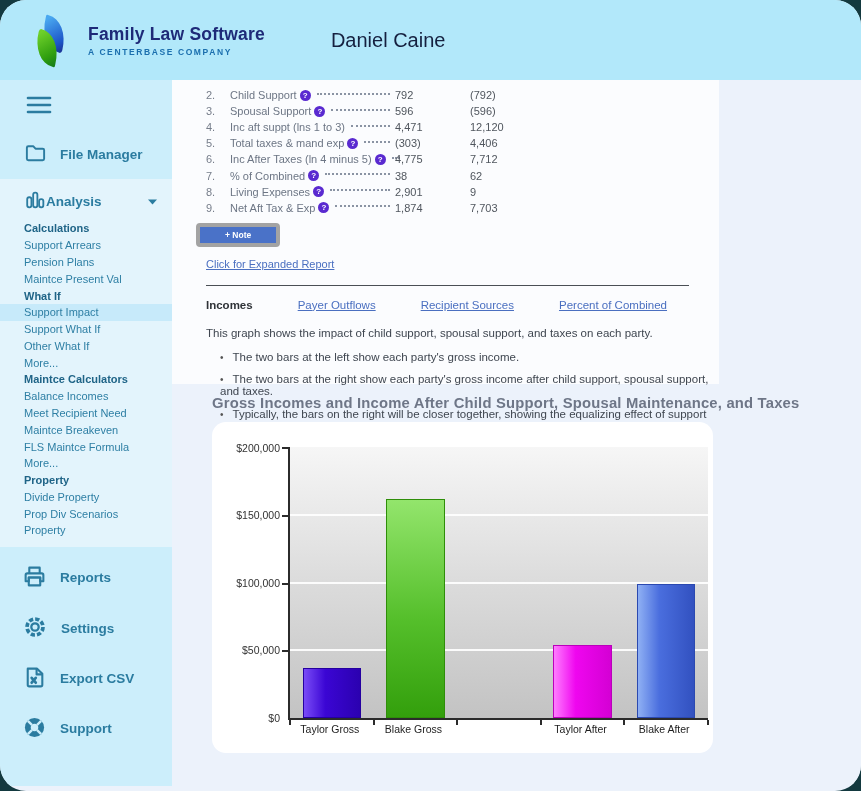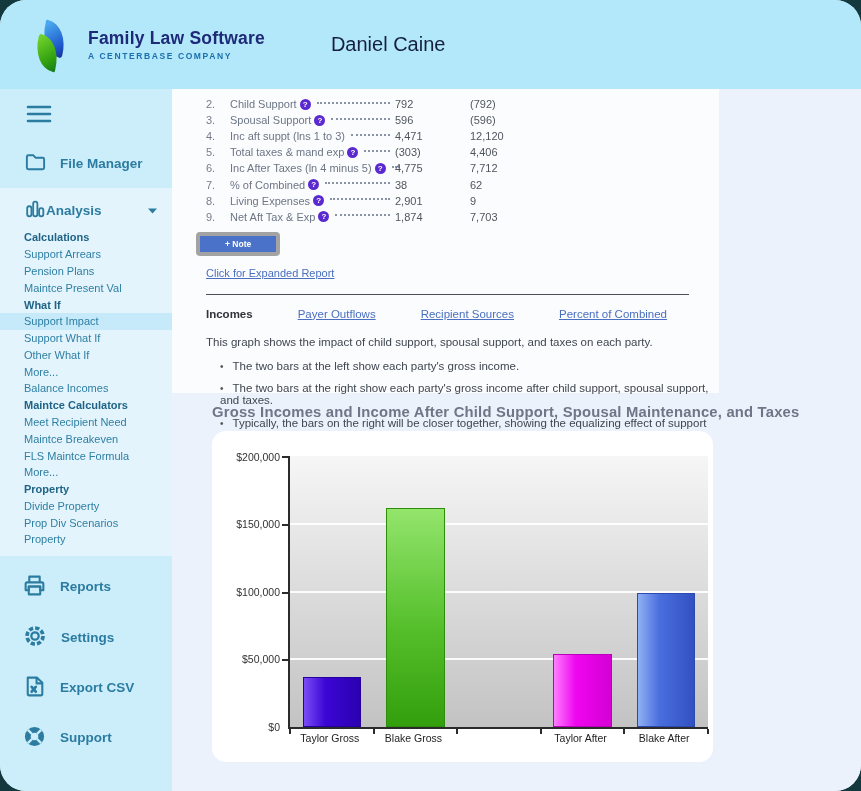--- a/index.html
+++ b/index.html
@@ -1,19 +1,19 @@
 <!DOCTYPE html>
 <html><head>
 <meta charset="utf-8">
 <style>
   html,body{margin:0;padding:0;background:#13393f;font-family:"Liberation Sans",sans-serif;}
   .app{position:relative;width:861px;height:791px;border-radius:26px;overflow:hidden;background:#ecf2fb;}
 
   
-  .header{height:89px;background:#b2e8fa;display:flex;align-items:center;padding-left:30px;box-sizing:border-box;}
+  .header{height:80px;background:#b2e8fa;display:flex;align-items:center;padding-left:30px;box-sizing:border-box;}
   .logo{display:flex;align-items:center;gap:10px;}
   .logo-mark{position:relative;width:48px;height:50px;}
   .leaf{position:absolute;width:24px;height:34px;border-radius:4% 95% 10% 95%;}
   .leaf-blue{background:linear-gradient(135deg,#4aa8f0 10%,#1b55c8 75%,#1b2f8f);left:12px;top:2px;transform:rotate(14deg);}
   .leaf-green{background:linear-gradient(315deg,#6ed02a 10%,#2f9e0f 70%,#147a1a);left:5px;top:16px;transform:rotate(194deg);}
   .logo-title{font-size:17.5px;font-weight:bold;color:#1e2a78;letter-spacing:.2px;}
   .logo-sub{font-size:8.5px;font-weight:bold;color:#1b6fae;letter-spacing:1.6px;margin-top:2px;}
   .user-name{font-size:20px;color:#15203f;margin-left:66px;}
 
   
@@ -128,22 +128,22 @@
         <div id="analysis-items">
             <div class="sub-item bold">Calculations</div>
             <div class="sub-item">Support Arrears</div>
             <div class="sub-item">Pension Plans</div>
             <div class="sub-item">Maintce Present Val</div>
             <div class="sub-item bold">What If</div>
             <div class="sub-item selected">Support Impact</div>
             <div class="sub-item">Support What If</div>
             <div class="sub-item">Other What If</div>
             <div class="sub-item">More...</div>
+            <div class="sub-item bold">Maintce Calculators</div>
             <div class="sub-item">Balance Incomes</div>
-            <div class="sub-item bold">Maintce Calculators</div>
             <div class="sub-item">Meet Recipient Need</div>
             <div class="sub-item">Maintce Breakeven</div>
             <div class="sub-item">FLS Maintce Formula</div>
             <div class="sub-item">More...</div>
             <div class="sub-item bold">Property</div>
             <div class="sub-item">Divide Property</div>
             <div class="sub-item">Prop Div Scenarios</div>
             <div class="sub-item">Property</div>
           </div>
       </div>

